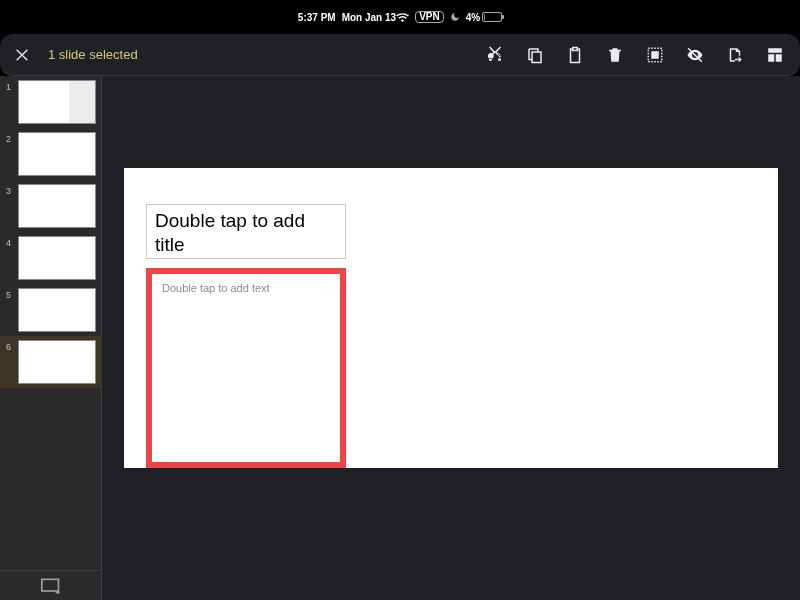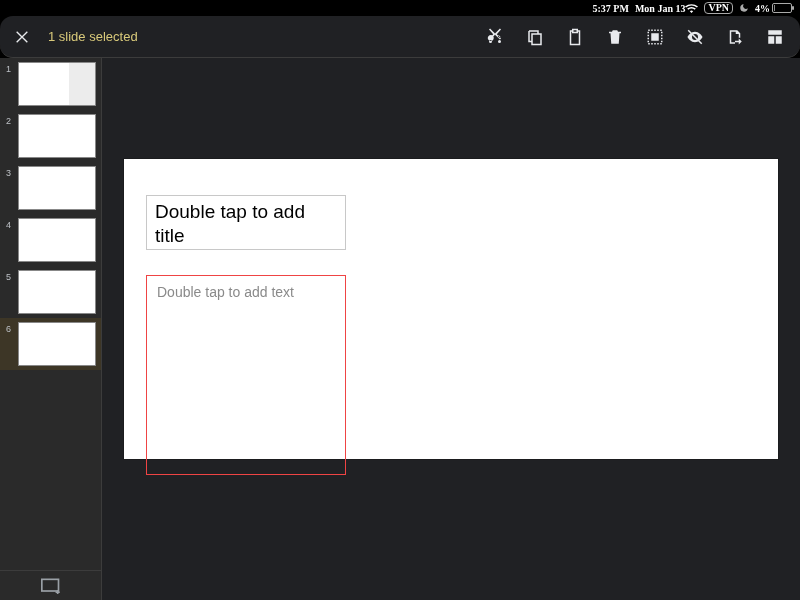--- a/index.html
+++ b/index.html
@@ -1,20 +1,20 @@
 <!DOCTYPE html>
 <html><head>
 <meta charset="utf-8">
 <style>
   * { box-sizing: border-box; margin: 0; padding: 0; }
   html, body { width: 800px; height: 600px; overflow: hidden; font-family: -apple-system, Helvetica, Arial, sans-serif; }
   body { background: #000; color: #fff; display: flex; flex-direction: column; }
 
   
-  .statusbar { height: 16px; display: flex; align-items: center; justify-content: flex-end; padding: 0 8px; font-size: 10px; font-weight: 600; color: #fff; background: #000; font-family: Liberation Serif, serif; }
+  .statusbar { height: 34px; display: flex; align-items: center; justify-content: center; padding: 0 8px; font-size: 10px; font-weight: 600; color: #fff; background: #000; }
   .statusbar .left { display:flex; gap:6px; align-items:center;}
   .statusbar .right { display:flex; gap:6px; align-items:center; }
   .battery { display:inline-flex; align-items:center; gap:2px;}
   .battery .shell { width:20px; height:10px; border:1px solid #aaa; border-radius:2px; position:relative; }
   .battery .shell::after{content:""; position:absolute; right:-3px; top:2px; width:2px; height:4px; background:#aaa; border-radius:1px;}
   .battery .fill { position:absolute; left:1px; top:1px; bottom:1px; width:6%; background:#888;}
   .vpn-badge { border:1px solid #aaa; border-radius:4px; padding:0 3px; font-size:10px; line-height:10px;}
 
   
   .appbar { height: 42px; background: #202124; display:flex; align-items:center; padding:0 14px 0 10px; border-bottom:1px solid #3c3c3c;border-radius:13px; }
@@ -39,21 +39,21 @@
 
   .thumbs-footer { height:30px; border-top:1px solid #3c3c3c; display:flex; align-items:center; justify-content:center; }
   .thumbs-footer .iconbtn { color:#9aa0a6; cursor:pointer; }
 
   
   .editor { flex:1; background:#202124; position:relative; }
   .canvas-wrap { position:absolute; inset:0; display:flex; align-items:center; justify-content:center; padding:20px 22px 60px 22px; }
   .slide { width:656px; height:300px; background:#fff; position:relative; box-shadow:0 0 0 1px rgba(0,0,0,.15); }
 
   .titlebox { position:absolute; left:22px; top:36px; width:200px; height:55px; border:1px solid #c8c8c8; padding:4px 8px; color:#000; font-size:19px; line-height:24px; }
-  .bodybox  { position:absolute; left:22px; top:100px; width:200px; height:200px; border:1px solid #ef4444; padding:8px 10px; color:#8a8a8a; font-size:14px;margin-top:16px; }
+  .bodybox  { position:absolute; left:22px; top:100px; width:200px; height:200px; border:6px solid #ef4444; padding:8px 10px; color:#8a8a8a; font-size:11px; }
 
 </style>
 </head>
 <body>
 
 <div class="statusbar">
   <div class="left">
     <span>5:37 PM</span>
     <span>Mon Jan 13</span>
   </div>

